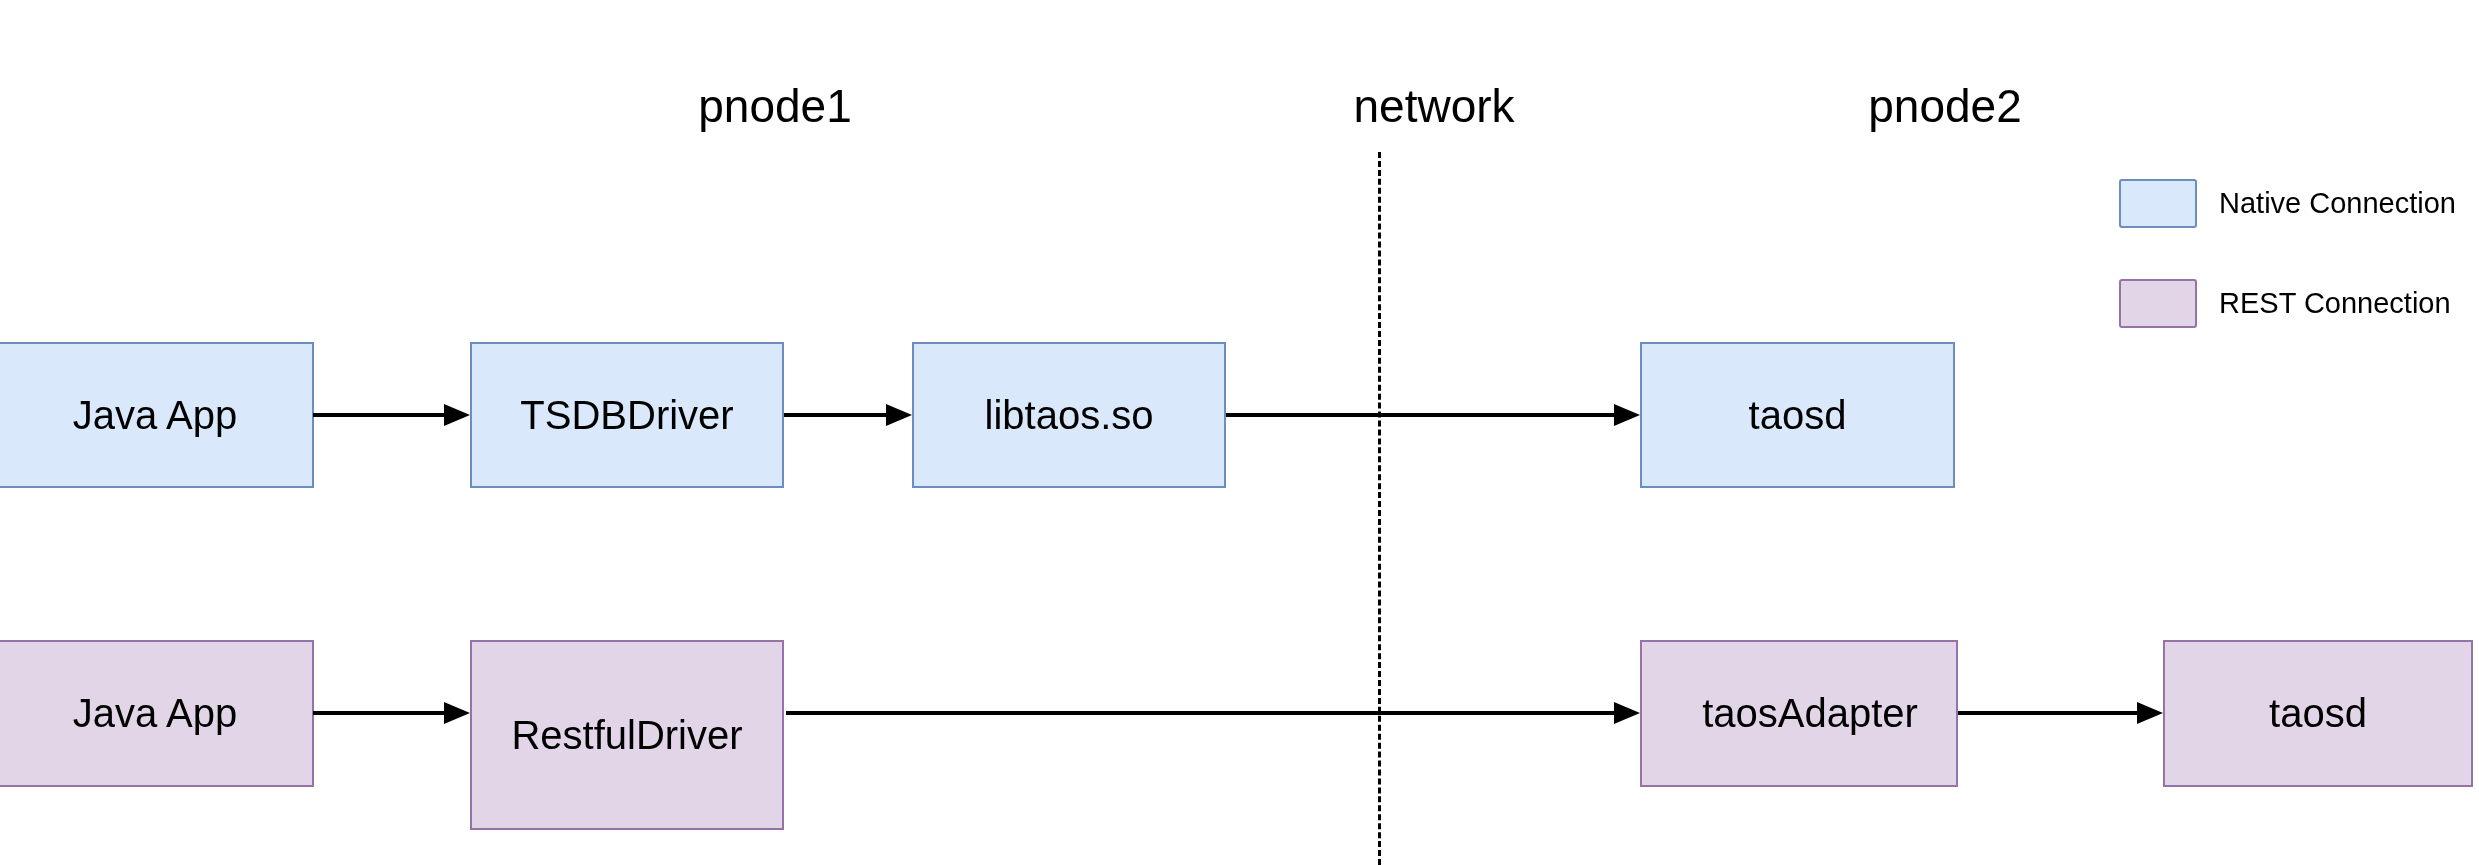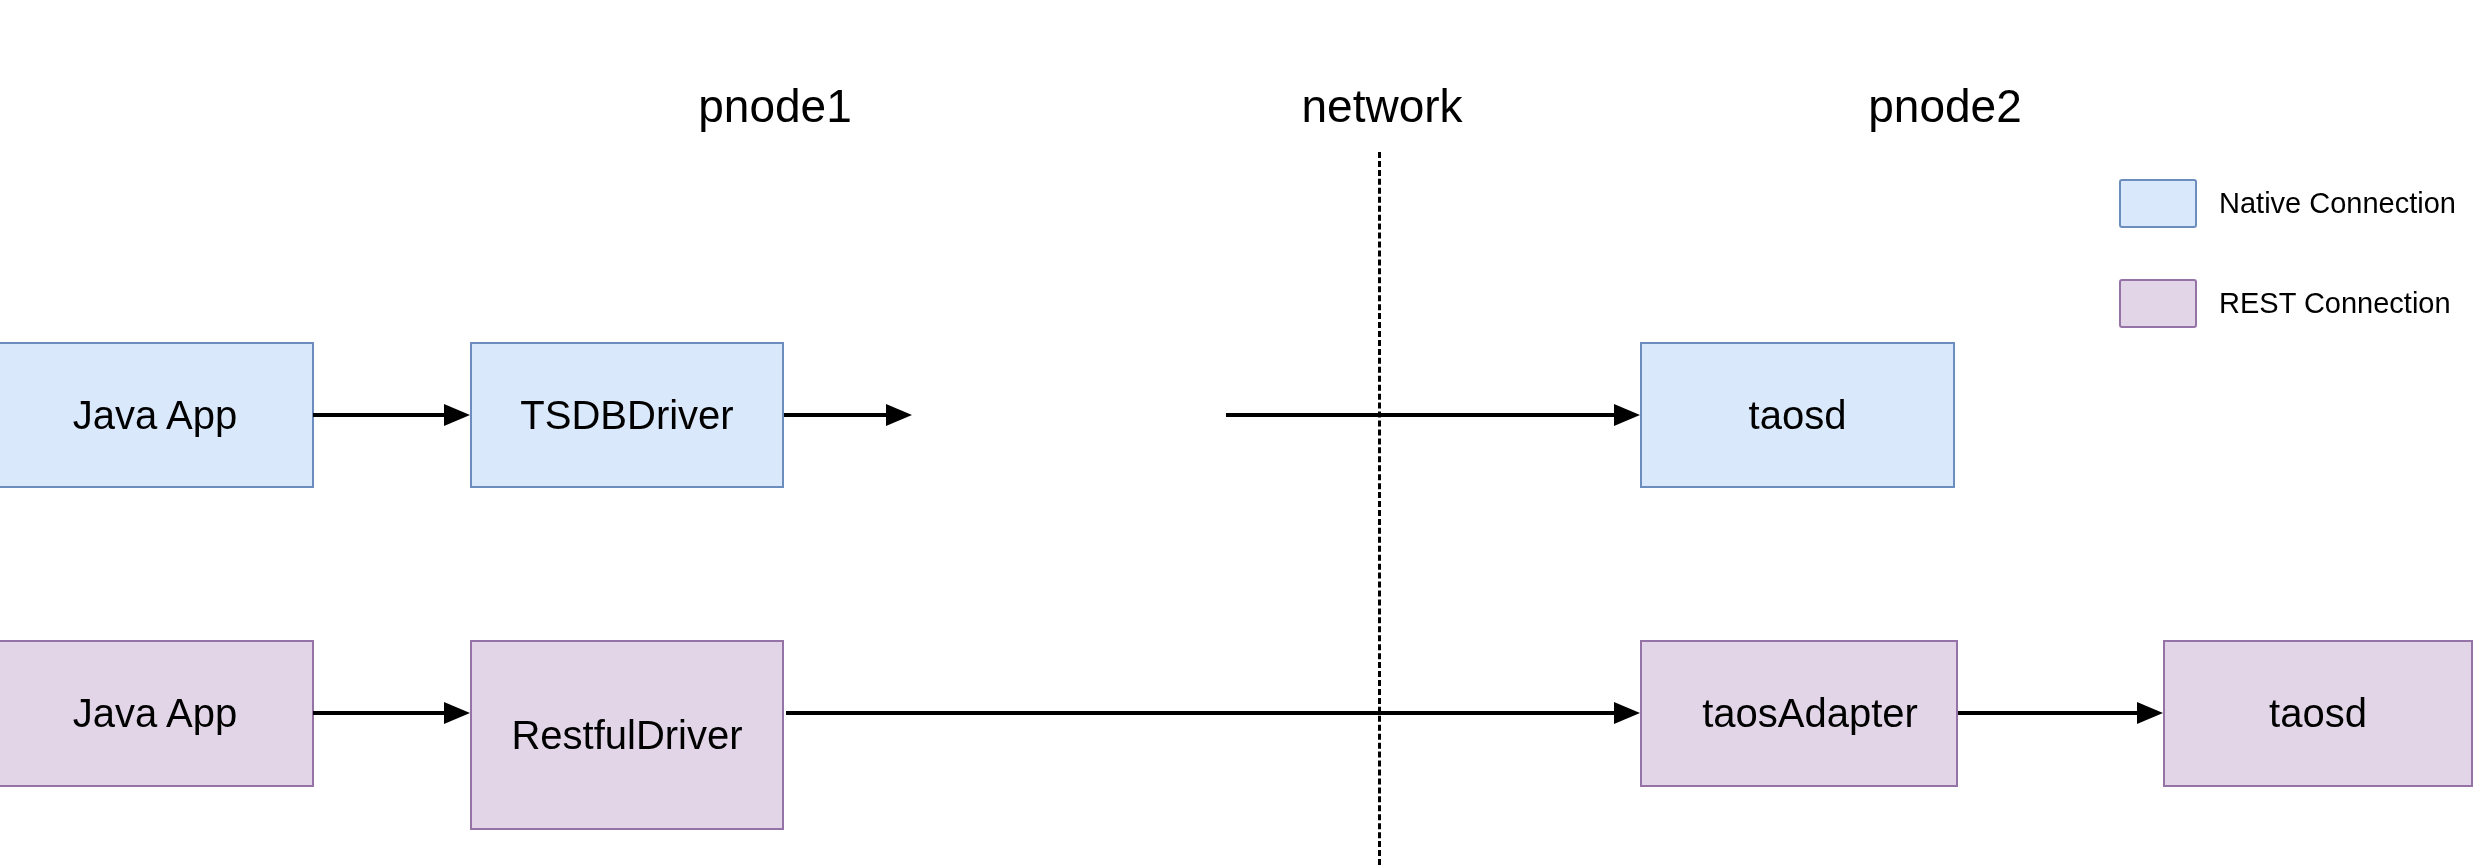--- a/index.html
+++ b/index.html
@@ -20,21 +20,21 @@
   .col-header {
     position: absolute;
     top: 78px;
     transform: translateX(-50%);
     font-size: 46px;
     line-height: 56px;
     color: #000000;
     white-space: nowrap;
   }
   .h-pnode1  { left: 775px; }
-  .h-network { left: 1382px; }
+  .h-network { left: 1434px; }
   .h-pnode2  { left: 1945px; }
 
   
   .net-divider {
     position: absolute;
     left: 1378px;
     top: 152px;
     height: 713px;
     width: 0;
     border-left: 3px dashed #000000;
@@ -127,20 +127,21 @@
   <div class="col-header h-pnode1">pnode1</div>
   <div class="col-header h-network">network</div>
   <div class="col-header h-pnode2">pnode2</div>
 
   <div class="net-divider"></div>
 
   <div class="node native b-java-native">Java App</div>
   <div class="arrow a-n1"></div>
   <div class="node native b-tsdbdriver">TSDBDriver</div>
   <div class="arrow a-n2"></div>
+  <div class="node native b-libtaos">libtaos.so</div>
   <div class="arrow a-n3"></div>
   <div class="node native b-taosd-native">taosd</div>
 
   <div class="node rest b-java-rest">Java App</div>
   <div class="arrow a-r1"></div>
   <div class="node rest b-restfuldriver">RestfulDriver</div>
   <div class="arrow a-r2"></div>
   <div class="node rest b-taosadapter">taosAdapter</div>
   <div class="arrow a-r3"></div>
   <div class="node rest b-taosd-rest">taosd</div>

